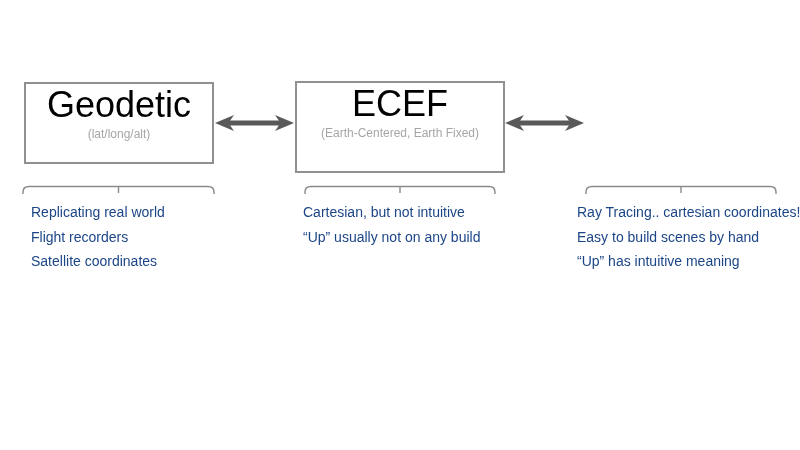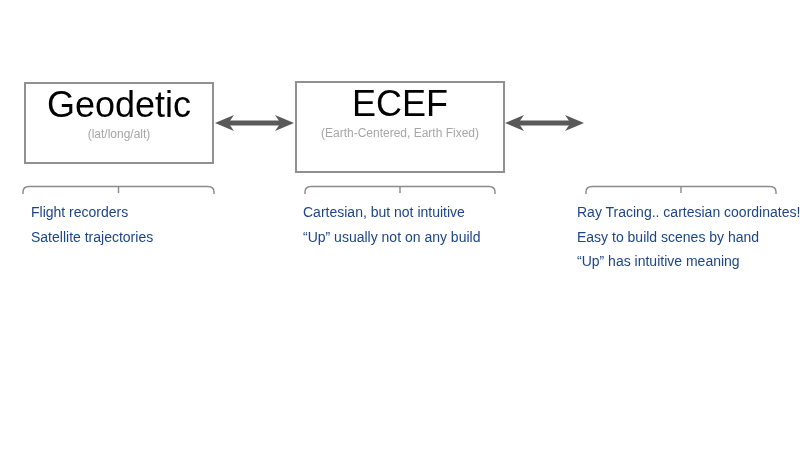--- a/index.html
+++ b/index.html
@@ -109,22 +109,23 @@
     </svg>
   </div>
 
   <div class="brace-wrap brace3">
     <svg viewBox="0 0 192 13" preserveAspectRatio="none" aria-hidden="true">
       <path d="M1,11 L1,9 Q1,3.5 7,3.5 L185,3.5 Q191,3.5 191,9 L191,11 M96,3.5 L96,10" fill="none" stroke="#8a8a8a" stroke-width="1.4"></path>
     </svg>
   </div>
 
   <div class="notes list1">
+    <div class="note-line">Replicating real world</div>
     <div class="note-line">Flight recorders</div>
-    <div class="note-line">Satellite trajectories</div>
+    <div class="note-line">Satellite coordinates</div>
   </div>
 
   <div class="notes list2">
     <div class="note-line">Cartesian, but not intuitive</div>
     <div class="note-line">“Up” usually not on any build</div>
   </div>
 
   <div class="notes list3">
     <div class="note-line">Ray Tracing.. cartesian coordinates!</div>
     <div class="note-line">Easy to build scenes by hand</div>

